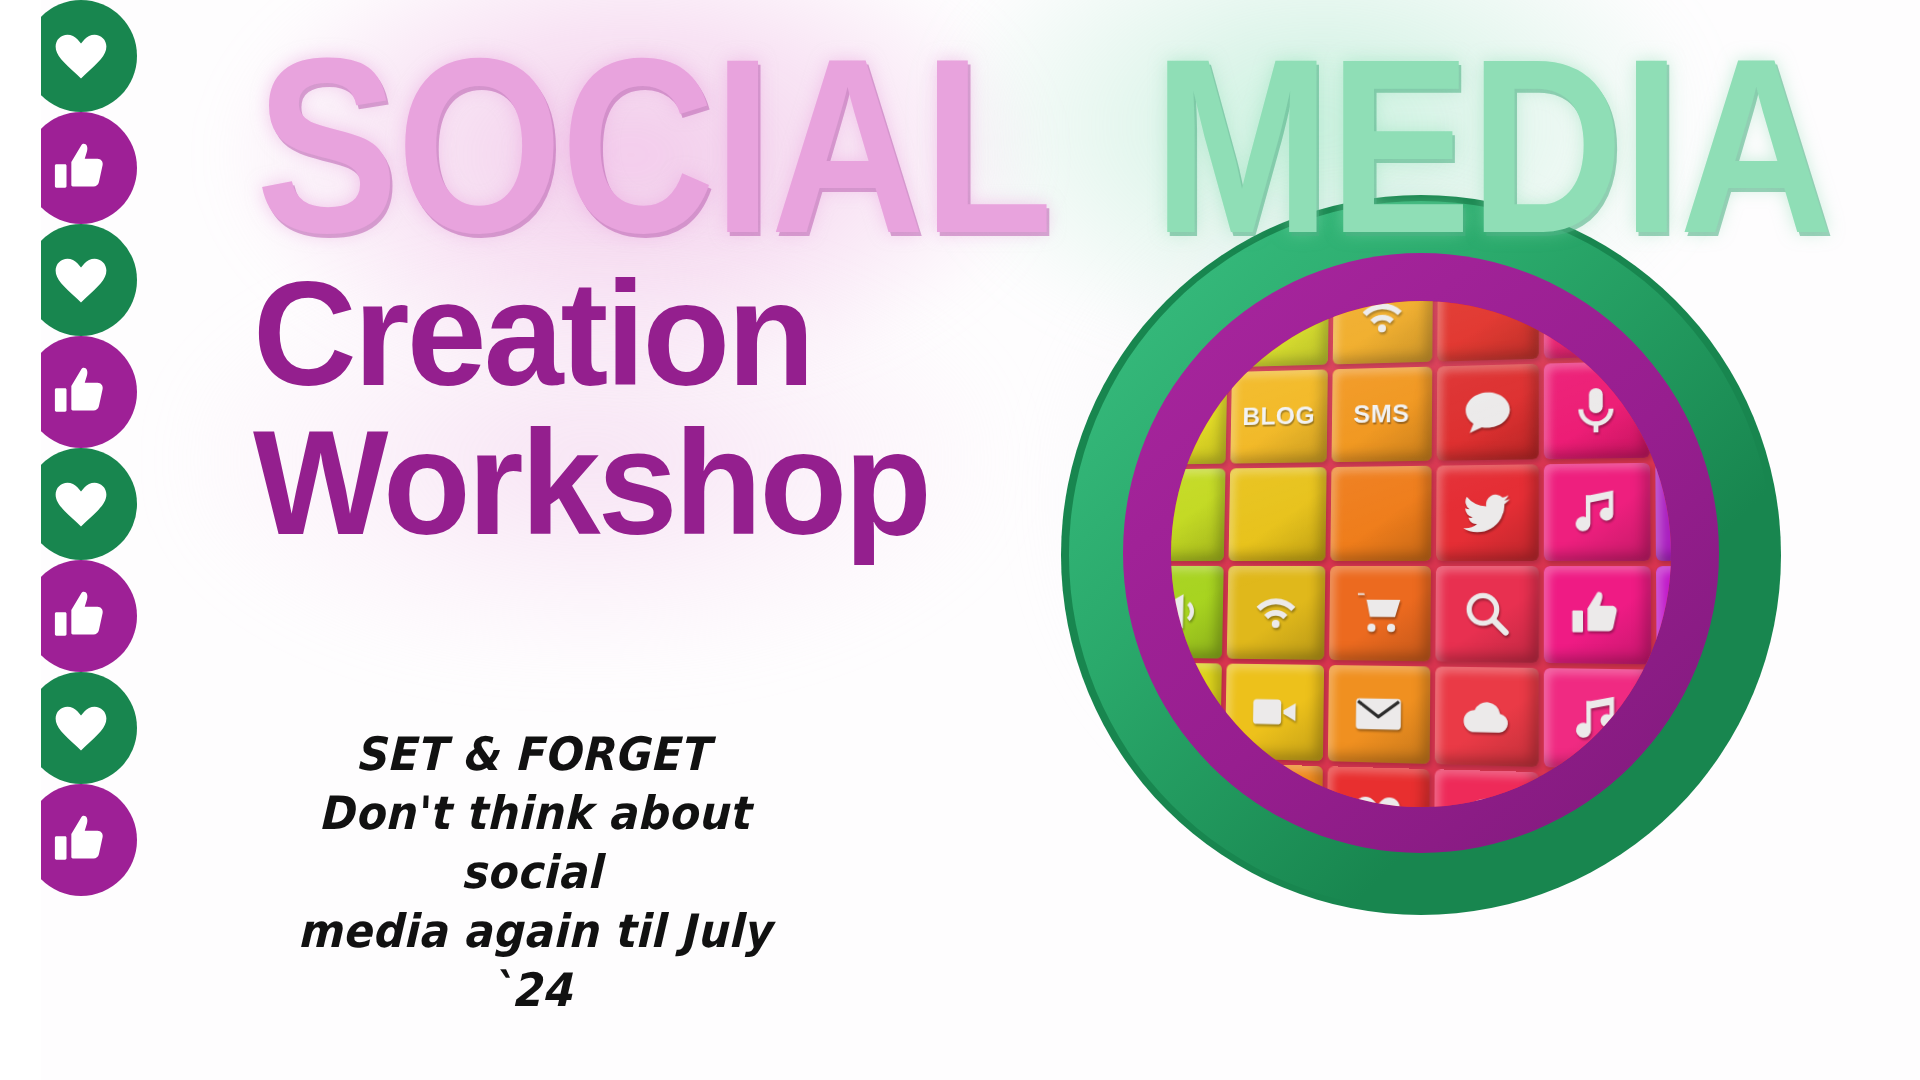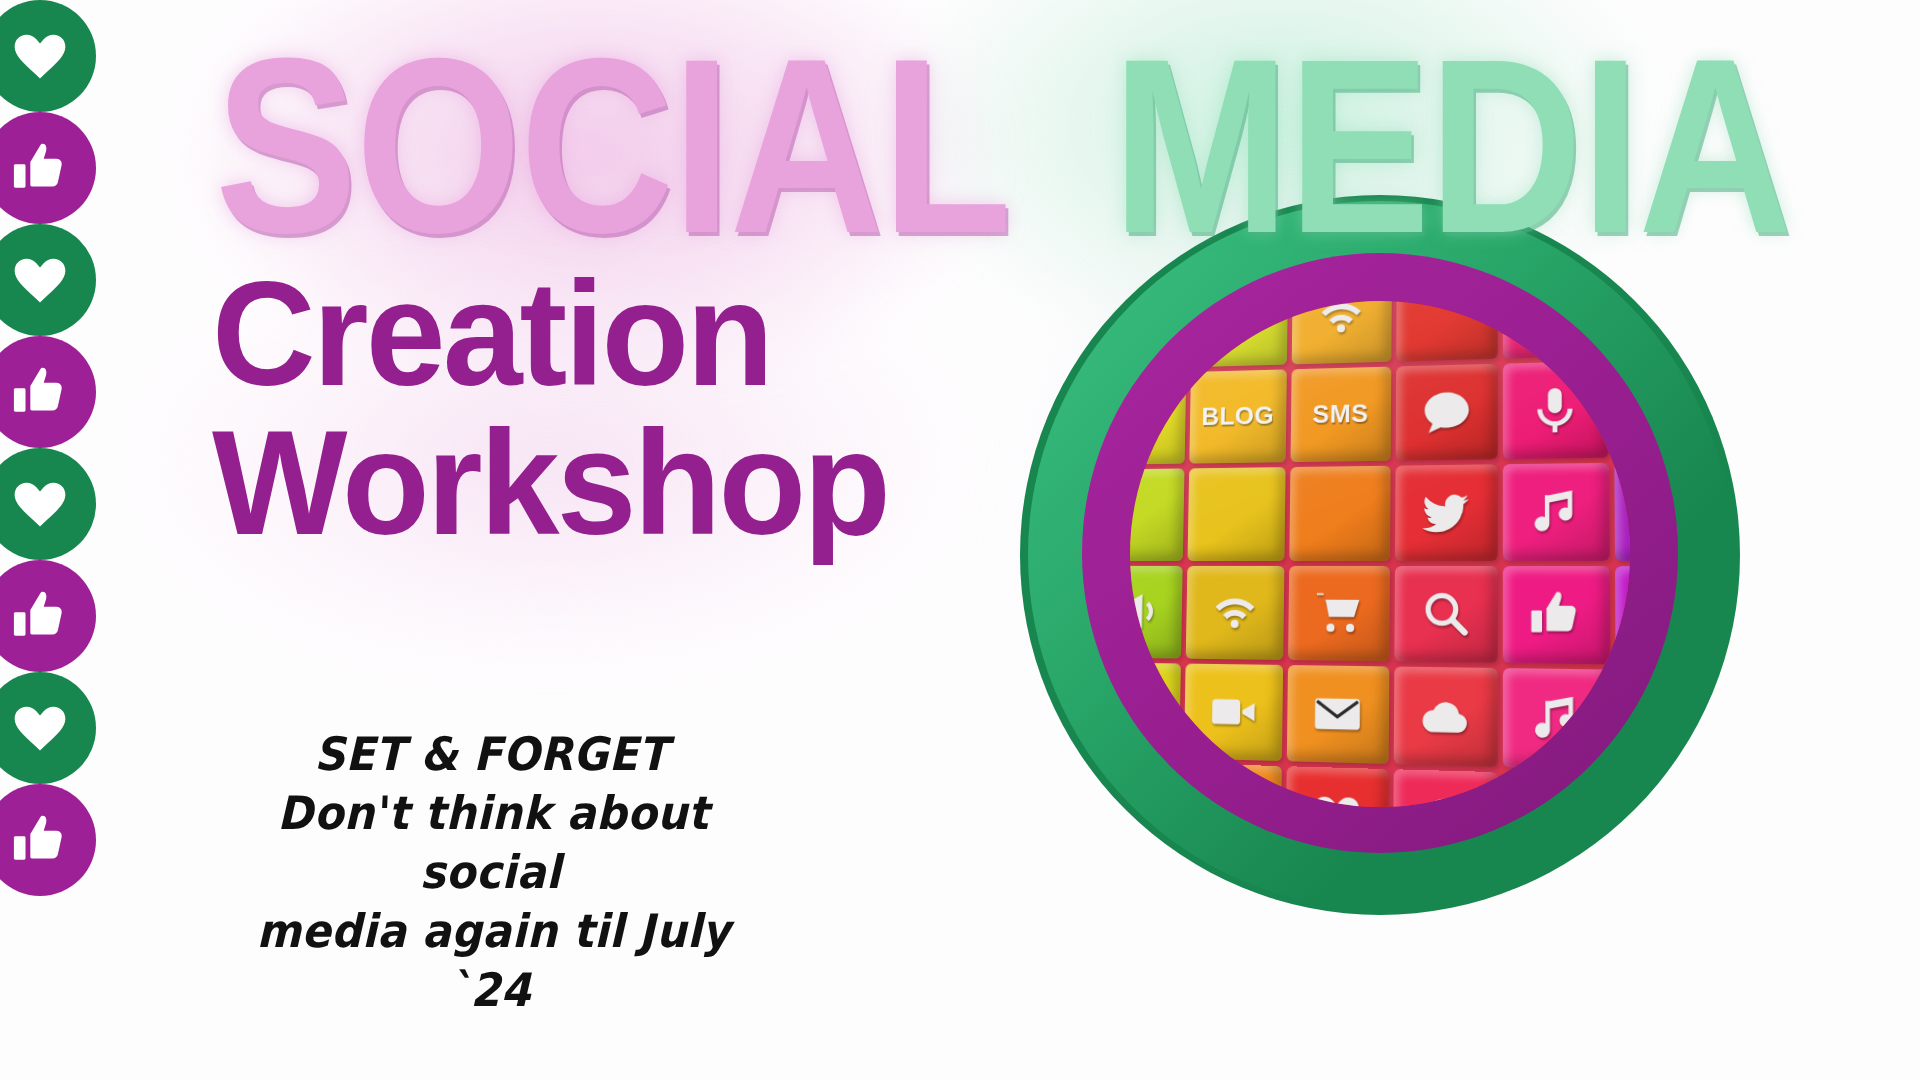--- a/index.html
+++ b/index.html
@@ -8,20 +8,21 @@
     font-family:"Liberation Sans", sans-serif;
     background:#ffffff;
     position:relative;
   }
 
   
   #poster {
     position:absolute; inset:0;
     background:#fefdfe;
     overflow:hidden;
+    margin-left:41px;
   }
   .glow-pink {
     position:absolute; left:180px; top:-80px;
     width:820px; height:470px;
     background:radial-gradient(ellipse at 50% 50%, rgba(233,160,219,0.55) 0%, rgba(238,180,226,0.30) 42%, rgba(255,255,255,0) 72%);
     filter:blur(22px);
     pointer-events:none;
   }
   .glow-green {
     position:absolute; left:900px; top:-110px;

